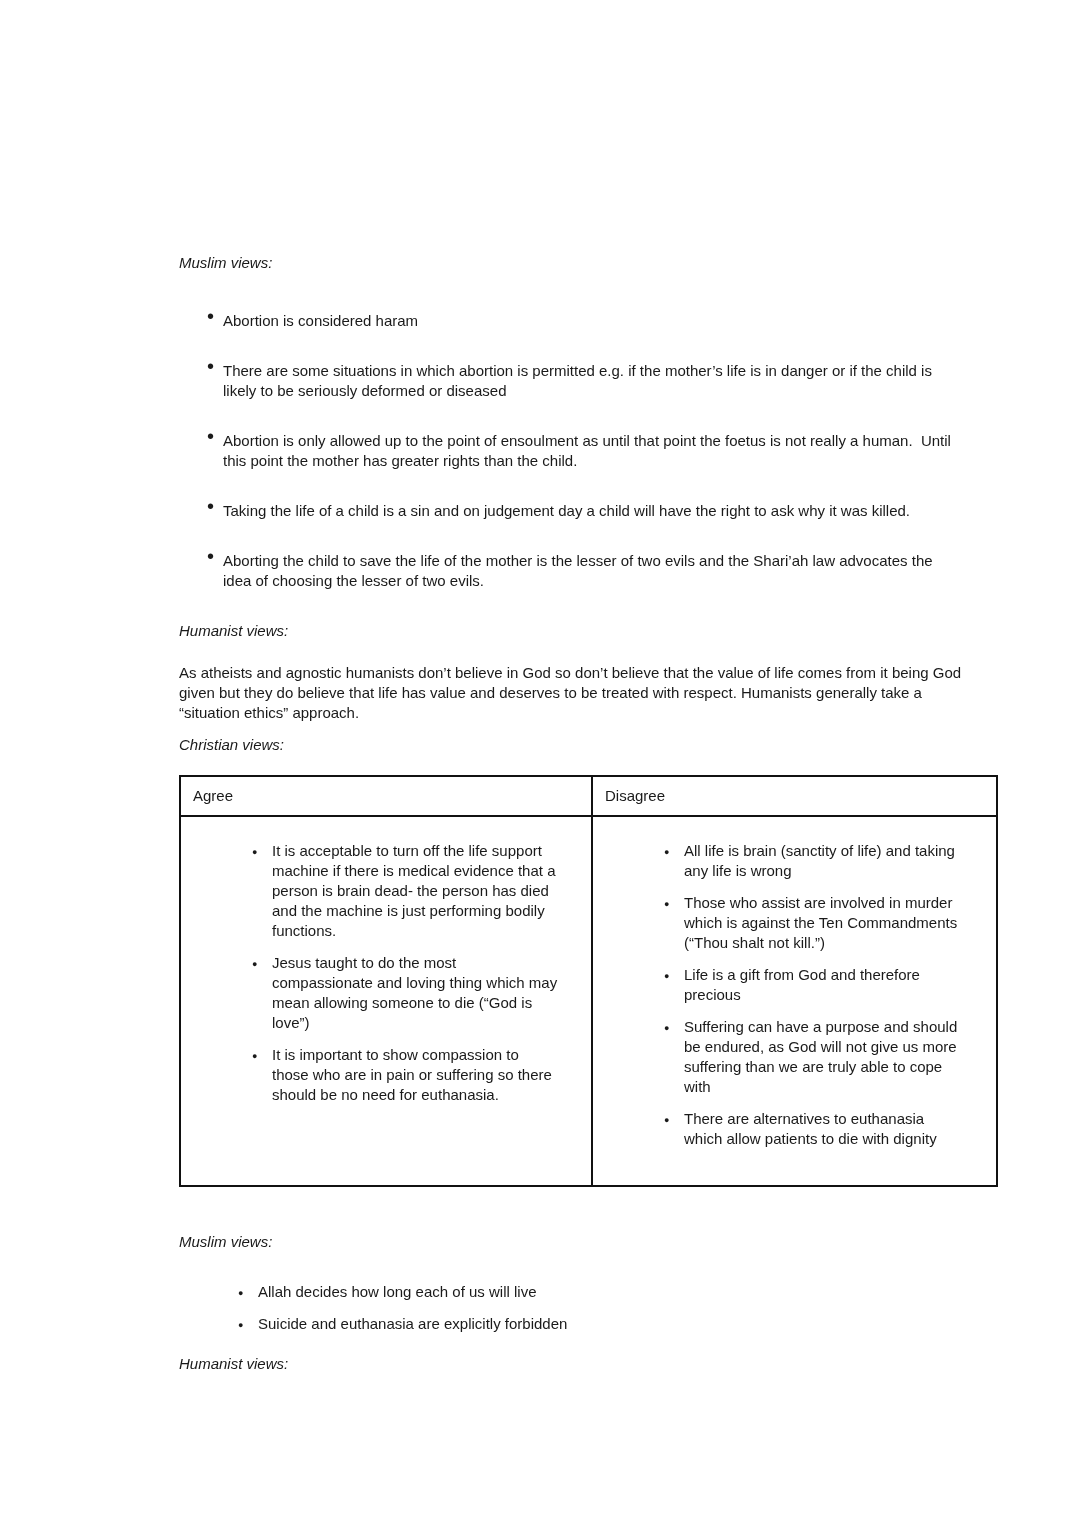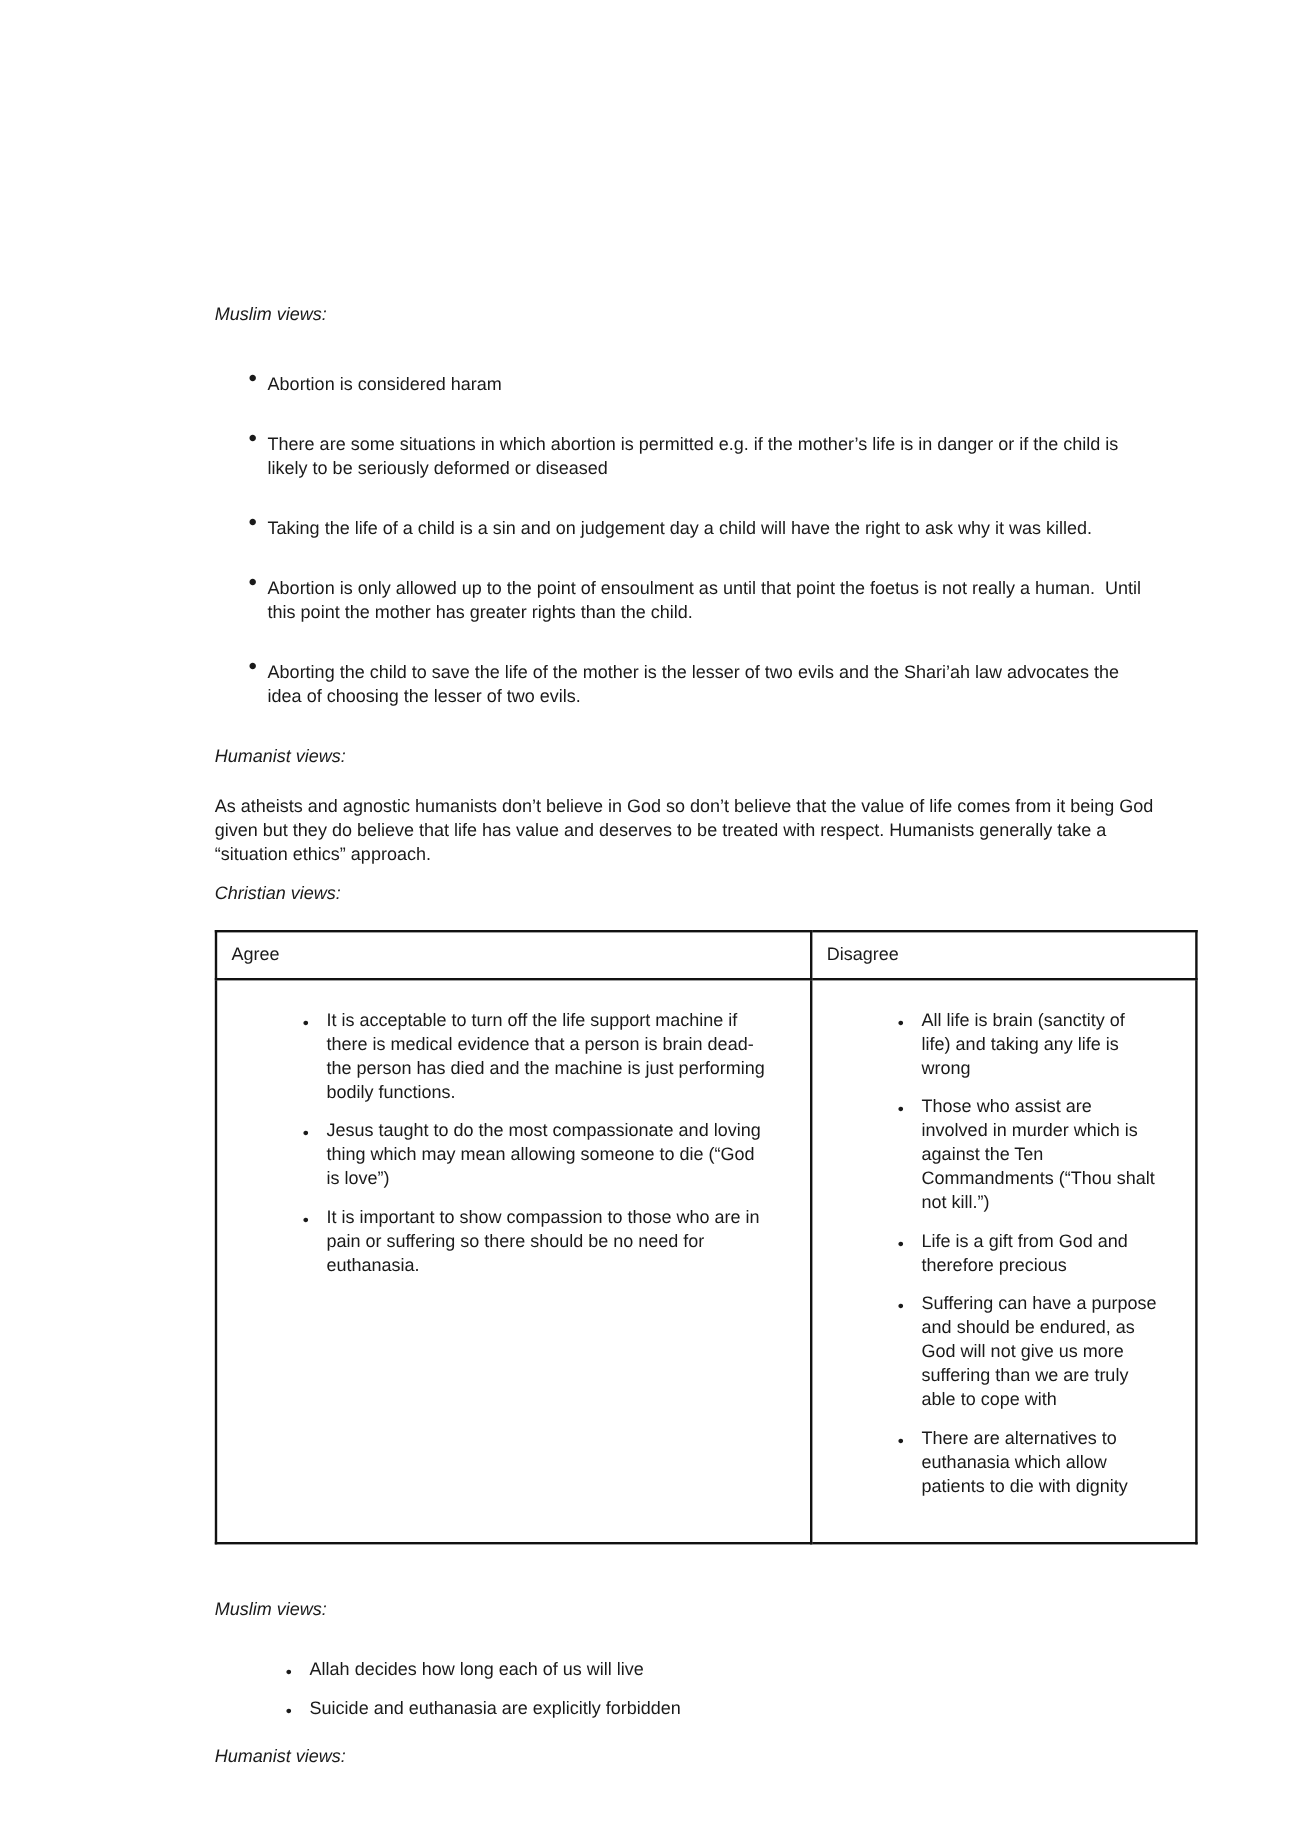--- a/index.html
+++ b/index.html
@@ -42,21 +42,21 @@
   table.cmp {
     margin-top:20px; width:819px;
     border-collapse:collapse;
   }
   table.cmp th, table.cmp td { border:2px solid #111; }
   table.cmp th {
     font-weight:400; text-align:left;
     font-size:15px; line-height:20px;
     padding:9px 12px;
   }
-  table.cmp th.col-agree { width:496px; }
+  table.cmp th.col-agree { width:412px; }
   table.cmp td {
     vertical-align:top;
     padding:12px 8px 24px 0;
   }
   .list-dot { list-style:none; padding-left:67px; }
   .list-dot li { position:relative; line-height:20px; }
   .list-dot li::before {
     content:"●";
     position:absolute; left:-20px; top:1px;
     font-size:9px; line-height:20px;
@@ -69,22 +69,22 @@
 </head>
 <body>
 
 <div class="page">
 
   <div class="h-sec">Muslim views:</div>
 
   <ul class="list-raised">
     <li>Abortion is considered haram</li>
     <li>There are some situations in which abortion is permitted e.g. if the mother’s life is in danger or if the child is likely to be seriously deformed or diseased</li>
+    <li>Abortion is only allowed up to the point of ensoulment as until that point the foetus is not really a human.  Until this point the mother has greater rights than the child.</li>
     <li>Taking the life of a child is a sin and on judgement day a child will have the right to ask why it was killed.</li>
-    <li>Abortion is only allowed up to the point of ensoulment as until that point the foetus is not really a human.  Until this point the mother has greater rights than the child.</li>
     <li>Aborting the child to save the life of the mother is the lesser of two evils and the Shari’ah law advocates the idea of choosing the lesser of two evils.</li>
   </ul>
 
   <div class="h-sec h-humanist-1">Humanist views:</div>
 
   <p class="para">As atheists and agnostic humanists don’t believe in God so don’t believe that the value of life comes from it being God given but they do believe that life has value and deserves to be treated with respect. Humanists generally take a “situation ethics” approach.</p>
 
 
   <div class="h-sec h-christian">Christian views:</div>
 

